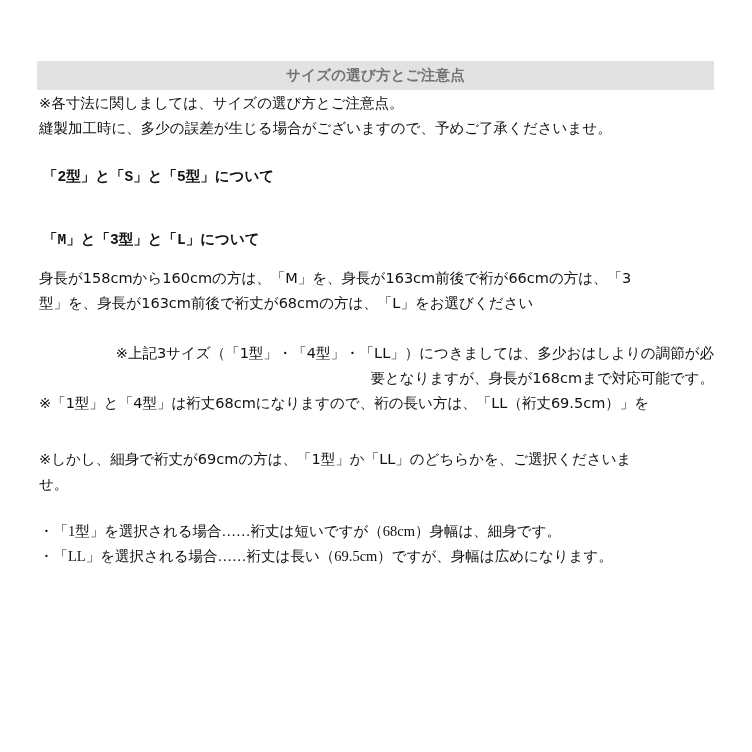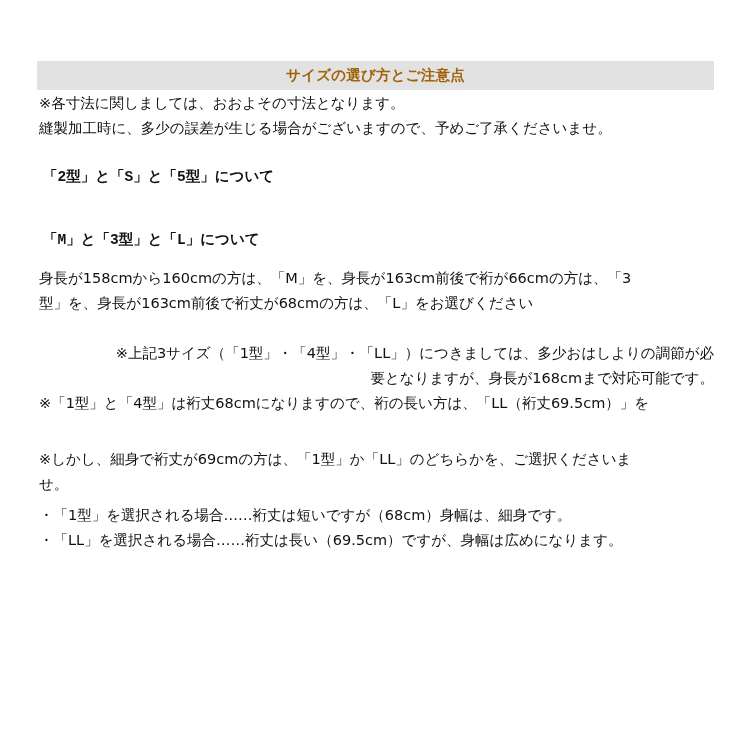--- a/index.html
+++ b/index.html
@@ -22,21 +22,21 @@
       width: 677px;
     }
     .title-bar {
       background: #e2e2e2;
       height: 29px;
       display: flex;
       align-items: center;
       justify-content: center;
       font-weight: bold;
       font-size: 14.5px;
-      color: #a16207;
+      color: #737373;
       letter-spacing: 0.2px;
     }
     .para {
       font-size: 14.5px;
       line-height: 25px;
       margin: 0;
       padding-left: 2px;
       white-space: normal;
     }
     .heading {
@@ -51,21 +51,21 @@
   </style>
 </head>
 <body>
 
 <div class="page">
   <div class="title-bar">
     <span>サイズの選び方とご注意点</span>
   </div>
 
   <p class="para" style="margin-top:1px;">
-    <span class="line">※各寸法に関しましては、おおよその寸法となります。</span>
+    <span class="line">※各寸法に関しましては、サイズの選び方とご注意点。</span>
     <span class="line">縫製加工時に、多少の誤差が生じる場合がございますので、予めご了承くださいませ。</span>
   </p>
 
   <h2 class="heading" style="margin-top:24px;">「2型」と「S」と「5型」について</h2>
 
 
   <h2 class="heading" style="margin-top:38px;">「M」と「3型」と「L」について</h2>
 
   <p class="para" style="margin-top:13px;">
     <span class="line">身長が158cmから160cmの方は、「M」を、身長が163cm前後で裄が66cmの方は、「3</span>
@@ -79,17 +79,17 @@
 
   <p class="para" style="">
     <span class="line">※「1型」と「4型」は裄丈68cmになりますので、裄の長い方は、「LL（裄丈69.5cm）」を</span>
   </p>
 
   <p class="para" style="margin-top:31px;">
     <span class="line">※しかし、細身で裄丈が69cmの方は、「1型」か「LL」のどちらかを、ご選択くださいま</span>
     <span class="line">せ。</span>
   </p>
 
-  <p class="para" style="margin-top:6px;">
+  <p class="para" style="margin-top:22px;font-family:Liberation Serif, serif;">
     <span class="line">・「1型」を選択される場合……裄丈は短いですが（68cm）身幅は、細身です。</span>
     <span class="line">・「LL」を選択される場合……裄丈は長い（69.5cm）ですが、身幅は広めになります。</span>
   </p>
 </div>
 
 </body></html>

